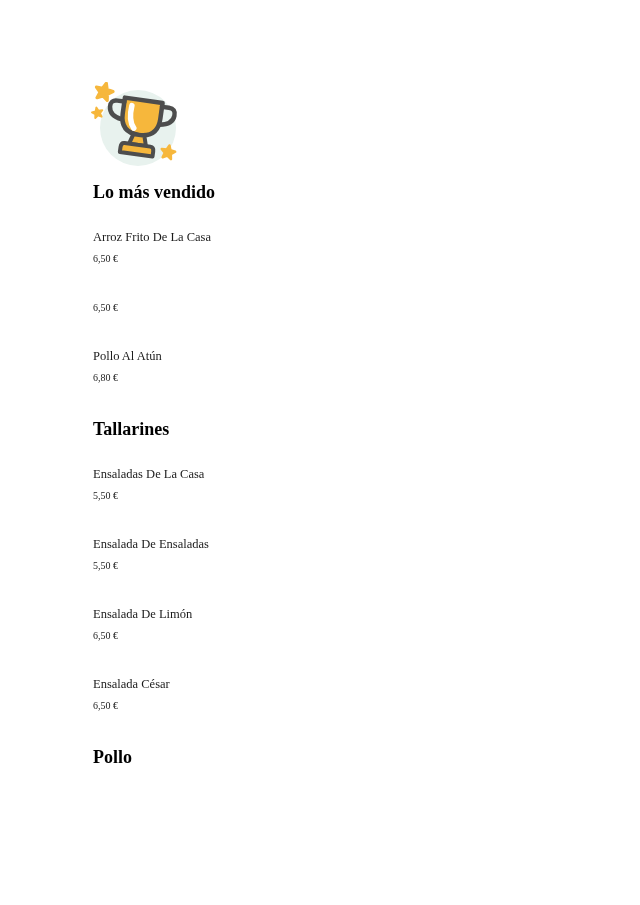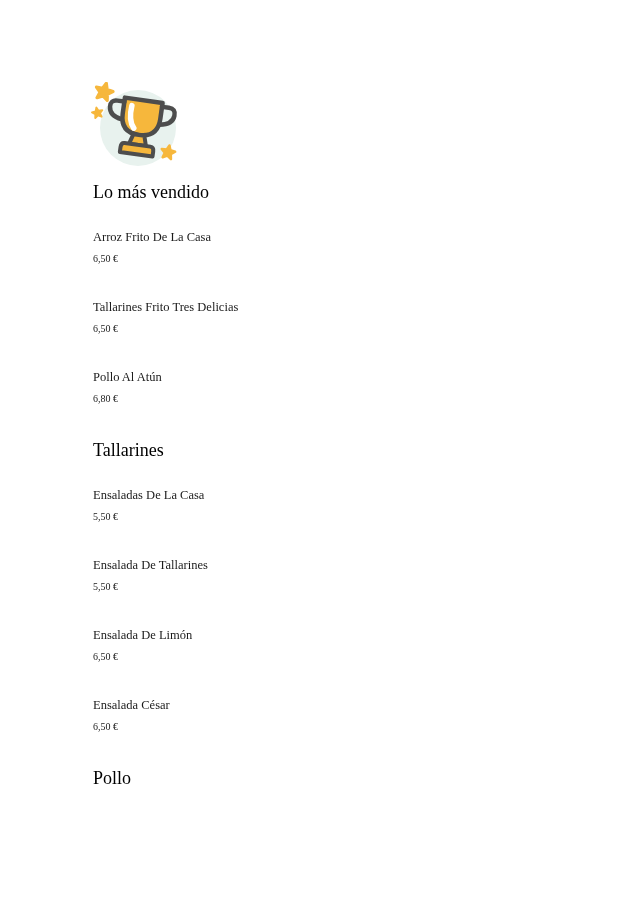--- a/index.html
+++ b/index.html
@@ -25,21 +25,21 @@
     height: 88px;
     margin: 0 0 12px -2px;
     padding: 0;
   }
   .badge svg { display: block; }
   .section { margin: 0; padding: 0; }
   .section-title {
     margin: 4px 0 27px 0;
     font-size: 18px;
     line-height: 21px;
-    font-weight: 400;
+    font-weight: 700;
     color: #000000;
   }
   .item { margin: 8px 0 34px 0; }
   .item-name {
     margin: 0 0 6px 0;
     font-size: 12.5px;
     line-height: 15px;
     color: #1a1a1a;
   }
   .item-price {
@@ -74,37 +74,36 @@
     </svg>
   </figure>
 
   <section class="section">
     <h2 class="section-title">Lo más vendido</h2>
     <div class="item">
       <p class="item-name">Arroz Frito De La Casa</p>
       <p class="item-price">6,50 €</p>
     </div>
     <div class="item">
-      <p class="item-name">Tallarines Frito Tres Delicias</p>
       <p class="item-price">6,50 €</p>
     </div>
     <div class="item">
       <p class="item-name">Pollo Al Atún</p>
       <p class="item-price">6,80 €</p>
     </div>
   </section>
 
   <section class="section">
     <h2 class="section-title">Tallarines</h2>
     <div class="item">
       <p class="item-name">Ensaladas De La Casa</p>
       <p class="item-price">5,50 €</p>
     </div>
     <div class="item">
-      <p class="item-name">Ensalada De Tallarines</p>
+      <p class="item-name">Ensalada De Ensaladas</p>
       <p class="item-price">5,50 €</p>
     </div>
     <div class="item">
       <p class="item-name">Ensalada De Limón</p>
       <p class="item-price">6,50 €</p>
     </div>
     <div class="item">
       <p class="item-name">Ensalada César</p>
       <p class="item-price">6,50 €</p>
     </div>

